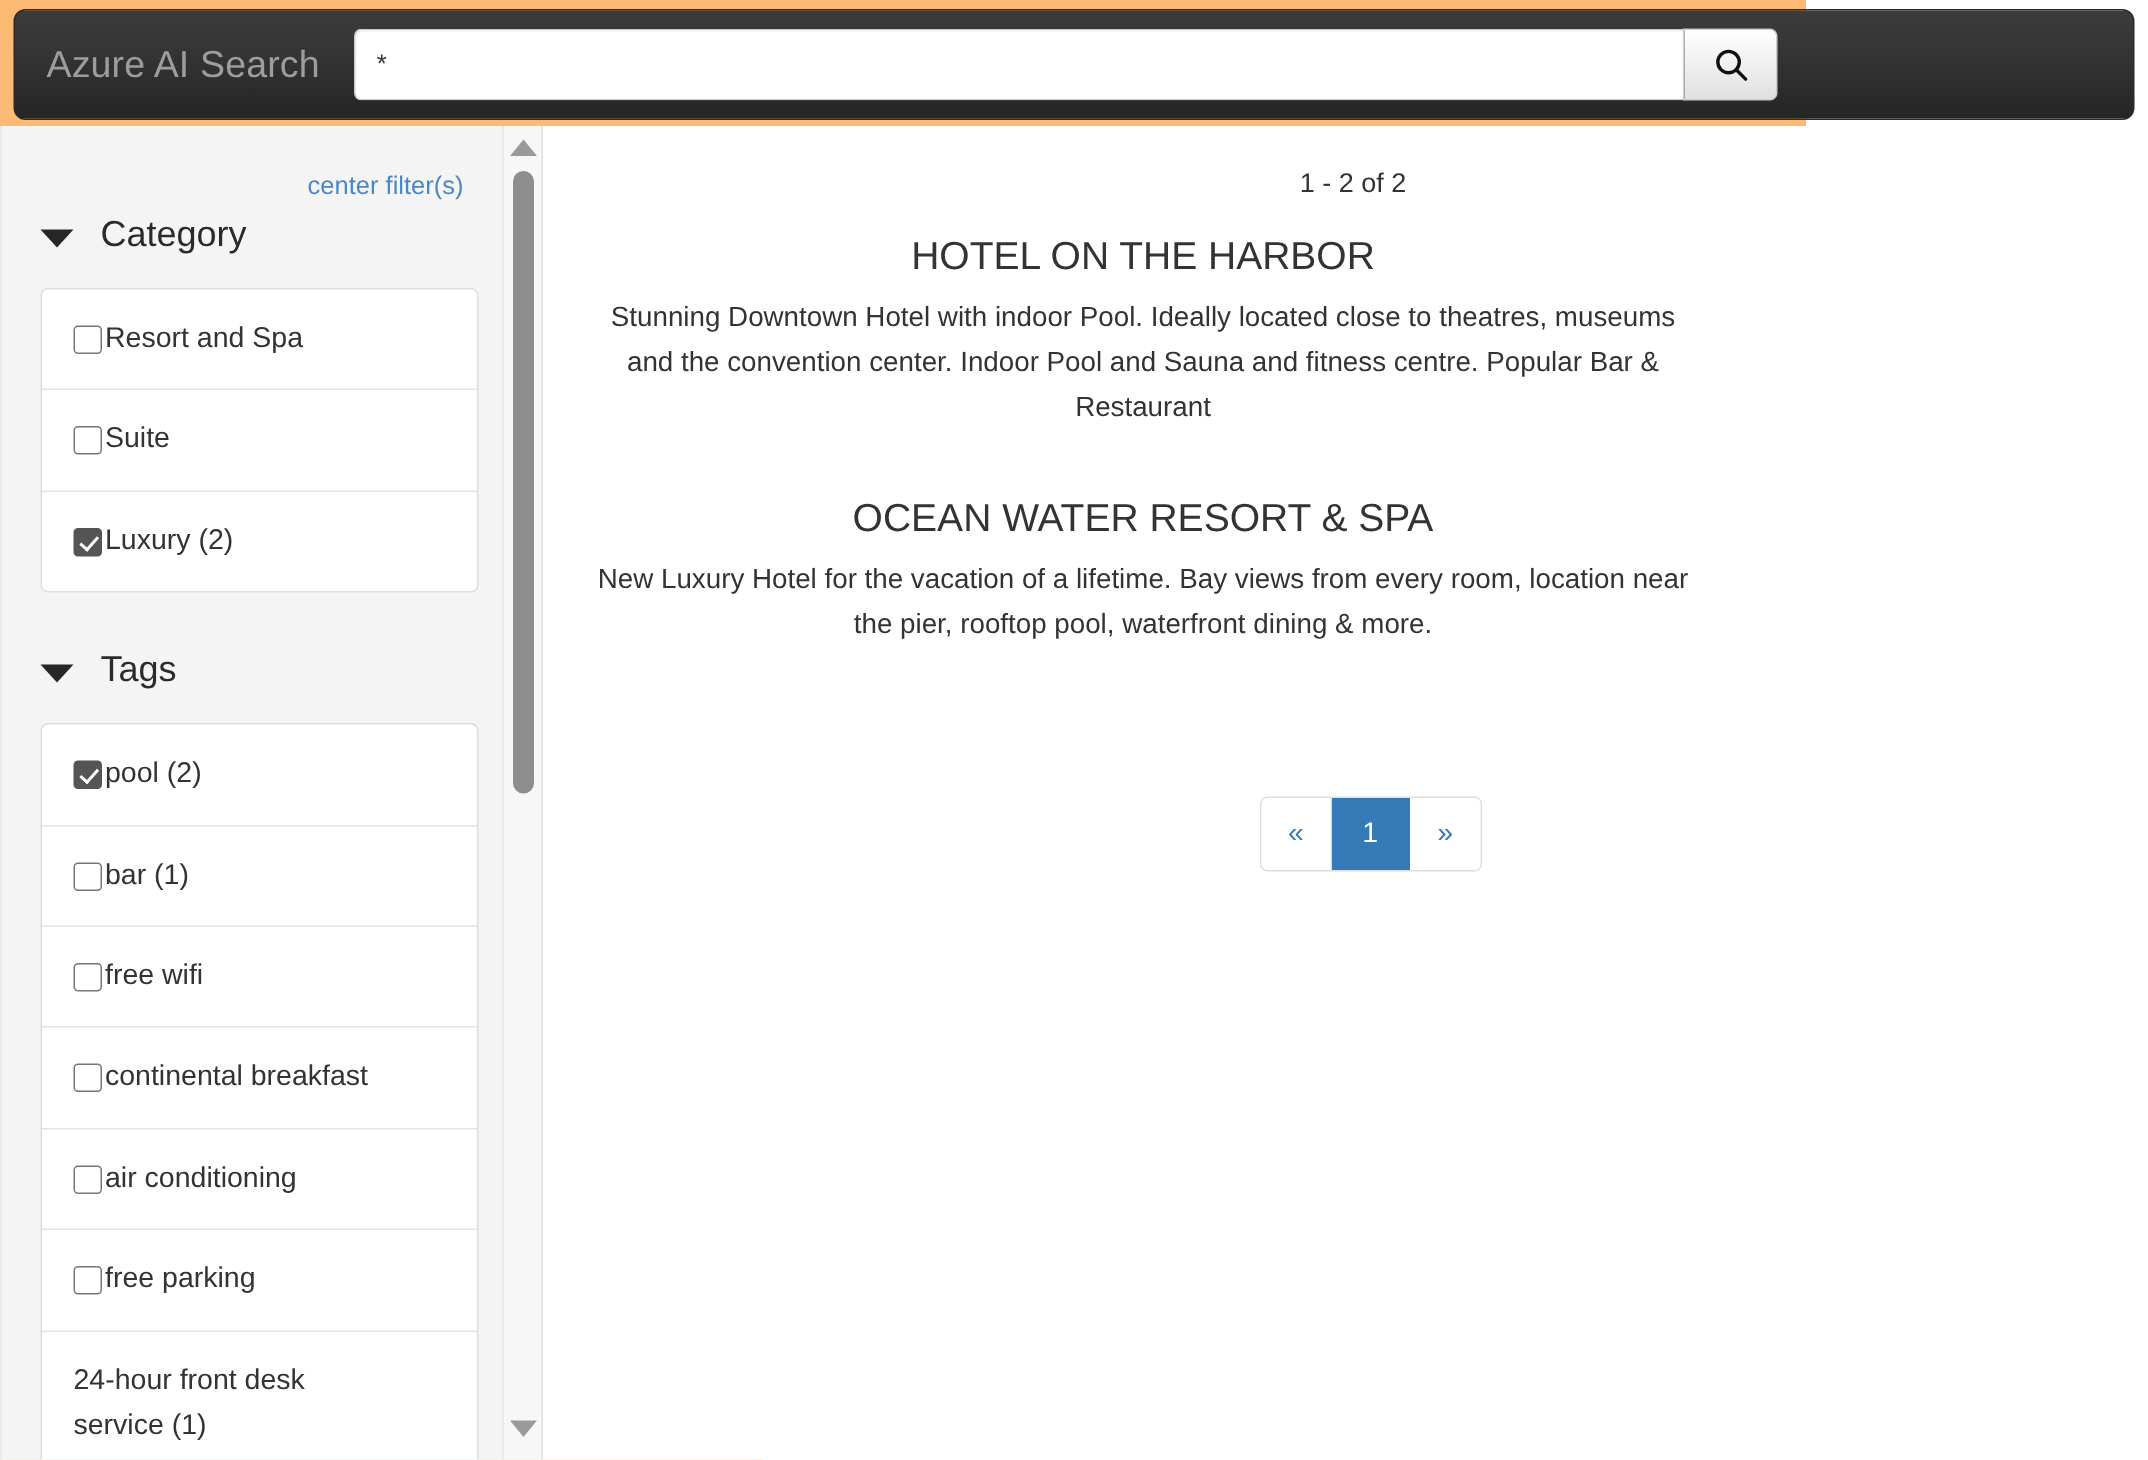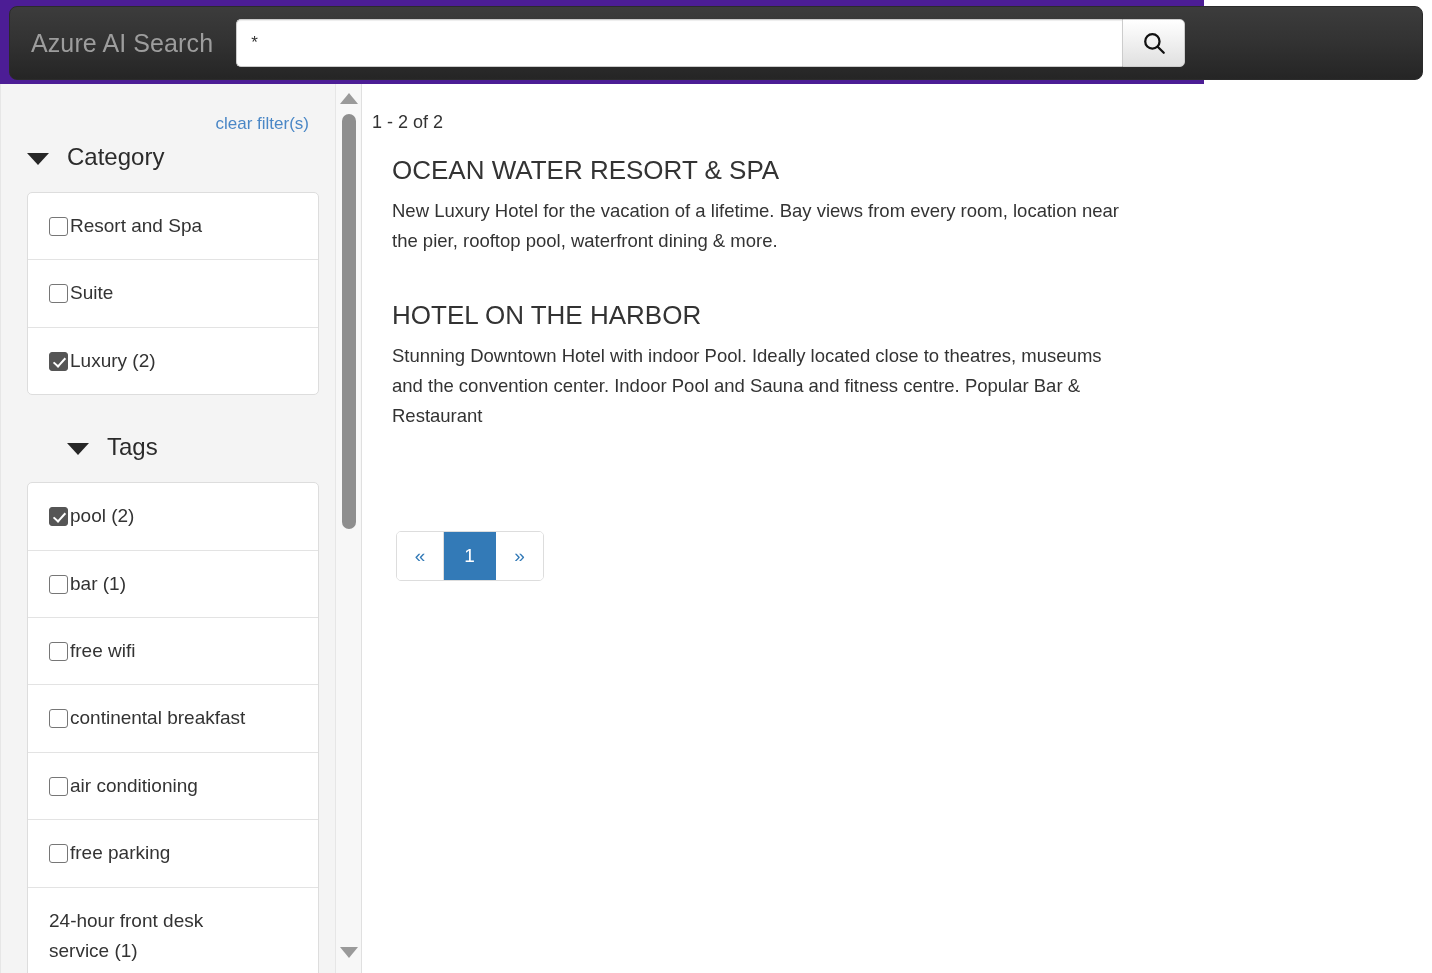--- a/index.html
+++ b/index.html
@@ -10,21 +10,21 @@
     height: 973px;
     overflow: hidden;
     background: #ffffff;
     font-family: "Liberation Sans", sans-serif;
   }
 
   #app {
     position: relative;
     width: 1204px;
     height: 973px;
-    background: #4c1d95;
+    background: #fdba74;
   }
 
   
   .navbar {
     position: absolute;
     left: 9px;
     top: 6px;
     width: 1414px;
     height: 74px;
     background: linear-gradient(to bottom, #3c3c3c 0%, #333333 45%, #252525 100%);
@@ -221,20 +221,21 @@
   }
 
   
   .results {
     position: relative;
     flex: 1 1 auto;
     height: 889px;
     background: #ffffff;
     padding: 28px 0 2px 6px;
     overflow: hidden;
+    text-align: center;
   }
   .result-count {
     font-size: 18px;
     color: #333333;
     padding-left: 4px;
   }
   .result-list { padding-left: 24px; margin-top: 22px; }
   .result-item { margin-bottom: 44px; max-width: 740px; }
   .result-title {
     font-size: 26px;
@@ -298,21 +299,21 @@
       </button>
     </div>
   </div>
 
   <div class="content">
 
     <div class="sidebar">
       <div class="sidebar-inner">
 
         <div class="clear-filters">
-          <a href="#">clear filter(s)</a>
+          <a href="#">center filter(s)</a>
         </div>
 
         <div class="facet-title">
           <span class="caret"></span>
           <span>Category</span>
         </div>
         <div class="facet-list">
           <div class="facet-item">
             <span class="cbx"></span>
             <span class="facet-label">Resort and Spa</span>
@@ -320,21 +321,21 @@
           <div class="facet-item">
             <span class="cbx"></span>
             <span class="facet-label">Suite</span>
           </div>
           <div class="facet-item">
             <span class="cbx checked"></span>
             <span class="facet-label">Luxury (2)</span>
           </div>
         </div>
 
-        <div class="facet-title" style="margin-top:29px;margin-left:40px;">
+        <div class="facet-title" style="margin-top:29px;">
           <span class="caret"></span>
           <span>Tags</span>
         </div>
         <div class="facet-list">
           <div class="facet-item">
             <span class="cbx checked"></span>
             <span class="facet-label">pool (2)</span>
           </div>
           <div class="facet-item">
             <span class="cbx"></span>
@@ -370,26 +371,26 @@
       <span class="sb-arrow up"></span>
       <span class="sb-thumb"></span>
       <span class="sb-arrow down"></span>
     </div>
 
     <div class="results">
       <div class="result-count">1 - 2 of 2</div>
 
       <div class="result-list">
         <div class="result-item">
+          <h2 class="result-title">HOTEL ON THE HARBOR</h2>
+          <p class="result-desc">Stunning Downtown Hotel with indoor Pool. Ideally located close to theatres, museums and the convention center. Indoor Pool and Sauna and fitness centre. Popular Bar &amp; Restaurant</p>
+        </div>
+        <div class="result-item">
           <h2 class="result-title">OCEAN WATER RESORT &amp; SPA</h2>
           <p class="result-desc">New Luxury Hotel for the vacation of a lifetime. Bay views from every room, location near the pier, rooftop pool, waterfront dining &amp; more.</p>
-        </div>
-        <div class="result-item">
-          <h2 class="result-title">HOTEL ON THE HARBOR</h2>
-          <p class="result-desc">Stunning Downtown Hotel with indoor Pool. Ideally located close to theatres, museums and the convention center. Indoor Pool and Sauna and fitness centre. Popular Bar &amp; Restaurant</p>
         </div>
 
         <div class="pagination">
           <div class="page-btn">«</div>
           <div class="page-btn active">1</div>
           <div class="page-btn">»</div>
         </div>
       </div>
     </div>
 

